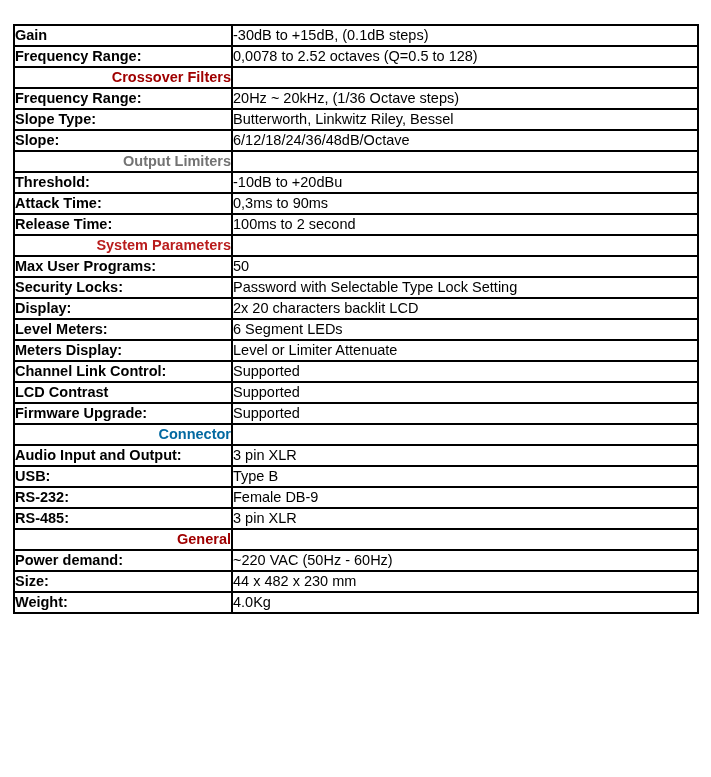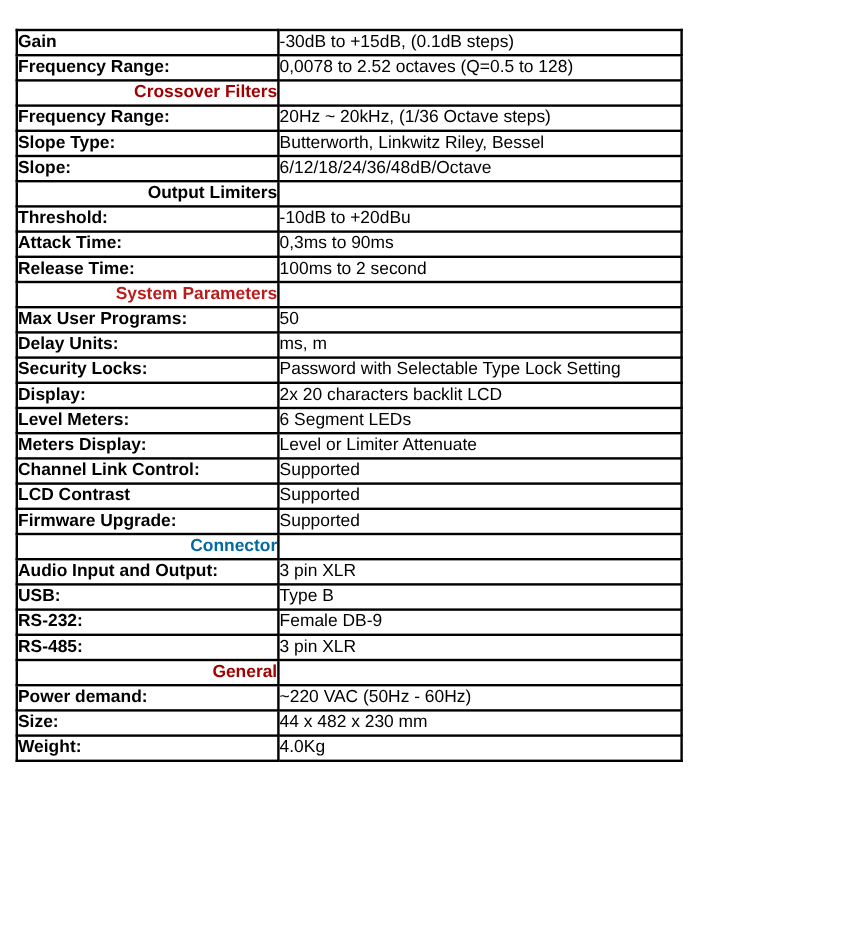--- a/index.html
+++ b/index.html
@@ -1,20 +1,20 @@
 <!DOCTYPE html>
 <html><head>
 <meta charset="utf-8">
 <style>
   html, body { margin: 0; padding: 0; background: #ffffff; }
   body { width: 711px; height: 777px; position: relative; overflow: hidden;
          font-family: "Liberation Sans", sans-serif; color: #000; }
   table.spec {
     position: absolute; left: 13px; top: 24px;
-    width: 556px; border-collapse: collapse; table-layout: fixed;
+    width: 686px; border-collapse: collapse; table-layout: fixed;
   }
   table.spec td {
     border: 2px solid #000;
     height: 19px; padding: 0; line-height: 19px;
     font-size: 14.5px; white-space: nowrap; overflow: hidden;
     vertical-align: middle;
   }
   td.label { width: 216px; font-weight: bold; padding-left: 19px; }
   td.value { padding-left: 19px; }
   tr.section td.label { color: #a00000; padding-left: 2px; text-align: right; }
@@ -42,21 +42,21 @@
       </tr>
       <tr class="item">
         <td class="label">Slope Type:</td>
         <td class="value">Butterworth, Linkwitz Riley,  Bessel</td>
       </tr>
       <tr class="item">
         <td class="label">Slope:</td>
         <td class="value">6/12/18/24/36/48dB/Octave</td>
       </tr>
       <tr class="section">
-        <td class="label" style="color: #000000; padding-left: 19px;">Output Limiters</td>
+        <td class="label" style="color: #737373; padding-left: 19px;">Output Limiters</td>
         <td class="value"></td>
       </tr>
       <tr class="item">
         <td class="label">Threshold:</td>
         <td class="value">-10dB to +20dBu</td>
       </tr>
       <tr class="item">
         <td class="label">Attack Time:</td>
         <td class="value"> 0,3ms to 90ms</td>
       </tr>
@@ -64,24 +64,20 @@
         <td class="label">Release Time:</td>
         <td class="value">100ms to 2 second</td>
       </tr>
       <tr class="section">
         <td class="label" style="color: #b91c1c; margin-top: 36px;">System Parameters</td>
         <td class="value"></td>
       </tr>
       <tr class="item">
         <td class="label">Max User Programs:</td>
         <td class="value">50</td>
-      </tr>
-      <tr class="item">
-        <td class="label">Delay Units:</td>
-        <td class="value">ms, m</td>
       </tr>
       <tr class="item">
         <td class="label">Security Locks:</td>
         <td class="value">Password with Selectable Type Lock Setting</td>
       </tr>
       <tr class="item">
         <td class="label">Display:</td>
         <td class="value">2x 20 characters backlit LCD</td>
       </tr>
       <tr class="item">

